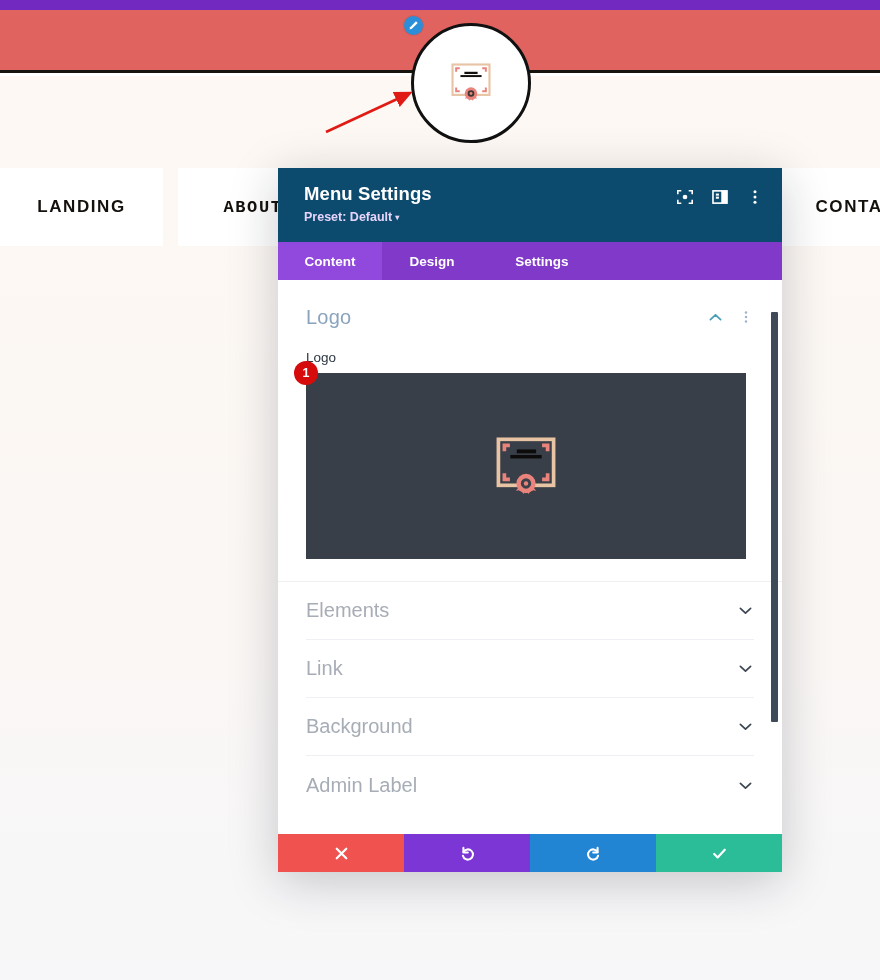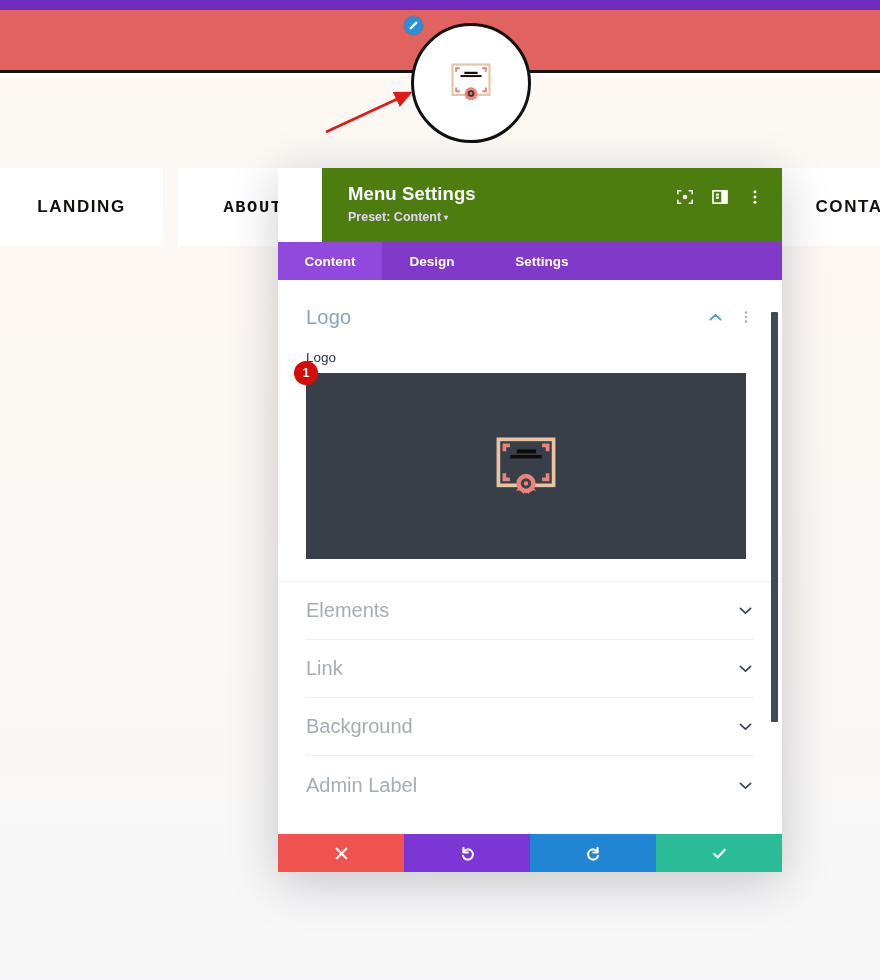--- a/index.html
+++ b/index.html
@@ -93,26 +93,25 @@
     position: absolute;
     left: 278px; top: 168px;
     width: 504px; height: 704px;
     background: #ffffff;
     z-index: 20;
     box-shadow: 0 10px 46px rgba(18,22,40,.22);
     display: flex; flex-direction: column;
   }
 
   .modal-head {
-    background: #4d7c0f;
+    background: #0c4a6e;
     height: 74px;
     padding: 14px 18px 0 26px;
     position: relative;
     flex: 0 0 auto;
-    margin-left: 44px;
   }
   .modal-title {
     color: #ffffff;
     font-size: 18.5px;
     font-weight: bold;
     letter-spacing: .1px;
     line-height: 24px;
   }
   .modal-preset {
     color: #e7d4fb;
@@ -297,21 +296,21 @@
     <div class="nav-item nav-contact">
       <span>CONTACT</span>
     </div>
   </div>
 
   <div class="modal">
 
     <div class="modal-head">
       <div class="modal-title">Menu Settings</div>
       <div class="modal-preset">
-        <span>Preset: Content</span><span class="preset-caret">▾</span>
+        <span>Preset: Default</span><span class="preset-caret">▾</span>
       </div>
 
       <div class="head-icons">
         <svg class="hicon" viewBox="0 0 20 20">
           <path d="M2 6V3h3M18 6V3h-3M2 14v3h3M18 14v3h-3" fill="none" stroke="#ffffff" stroke-width="1.8" stroke-linecap="square"></path>
           <circle cx="10" cy="10" r="2.6" fill="#ffffff"></circle>
         </svg>
         <svg class="hicon" viewBox="0 0 20 20">
           <rect x="2.2" y="3.2" width="15.6" height="13.6" fill="none" stroke="#ffffff" stroke-width="1.8"></rect>
           <rect x="5.4" y="6.2" width="3.4" height="2.3" fill="#ffffff"></rect>

